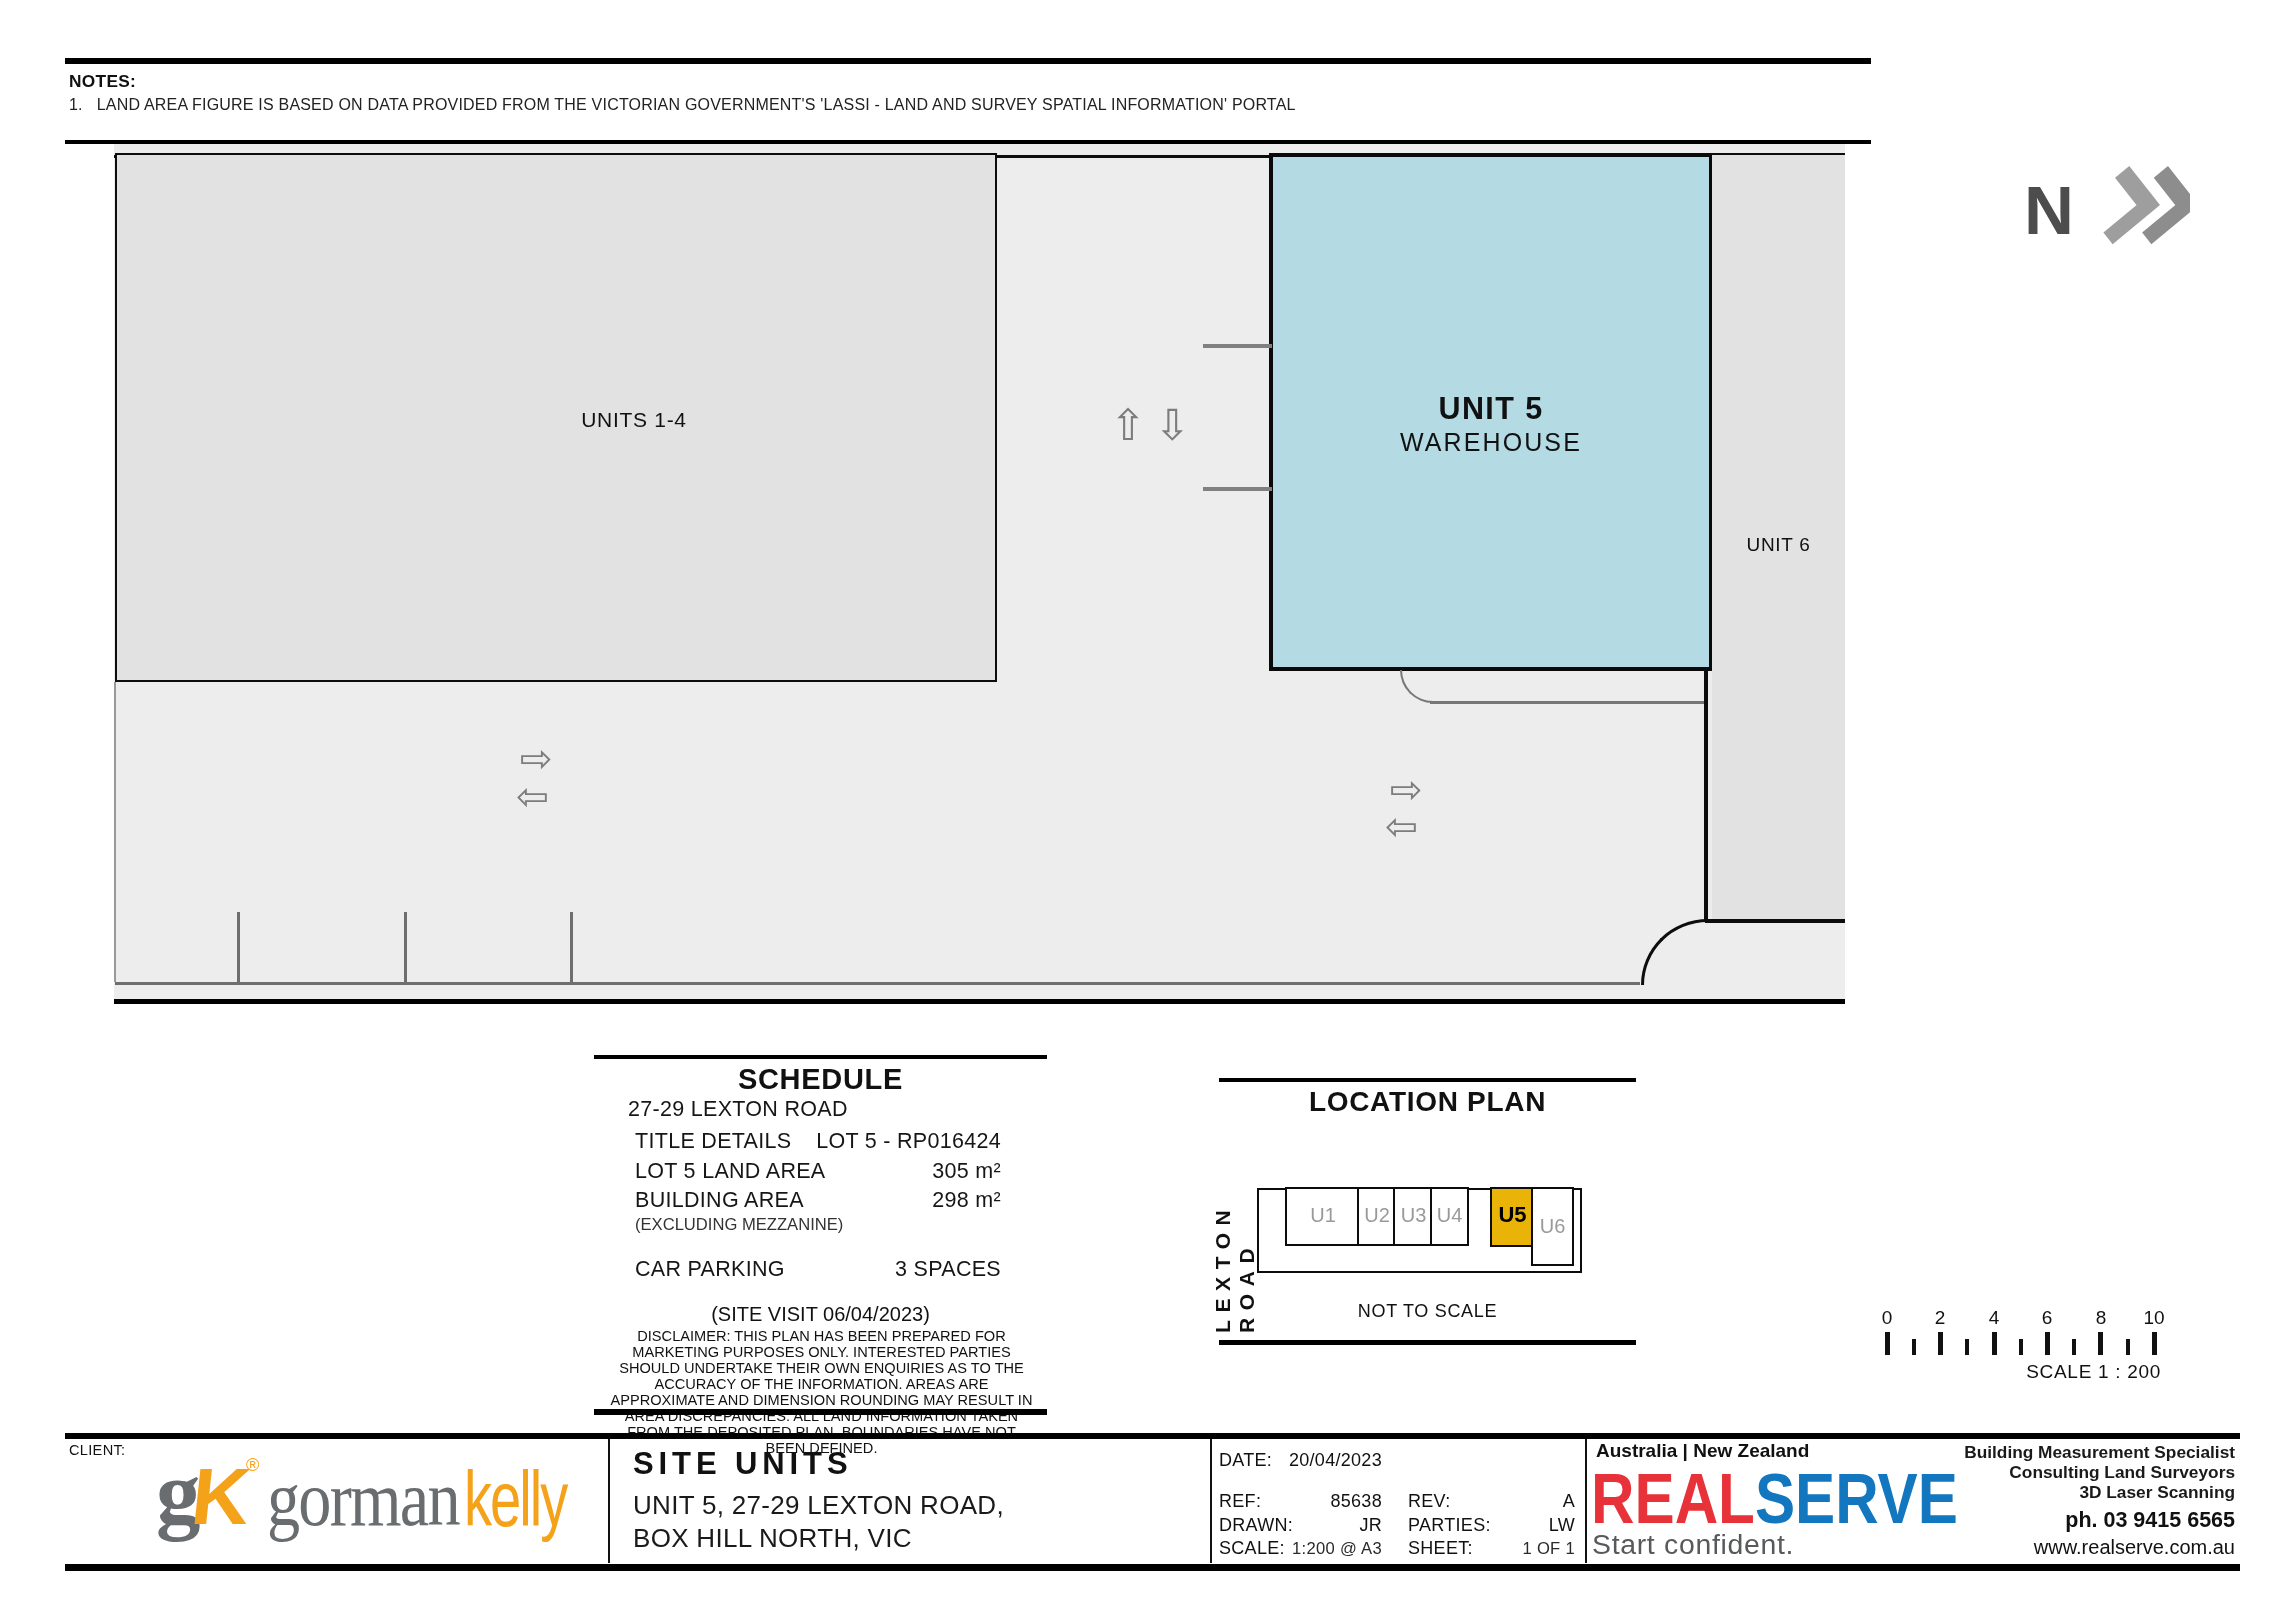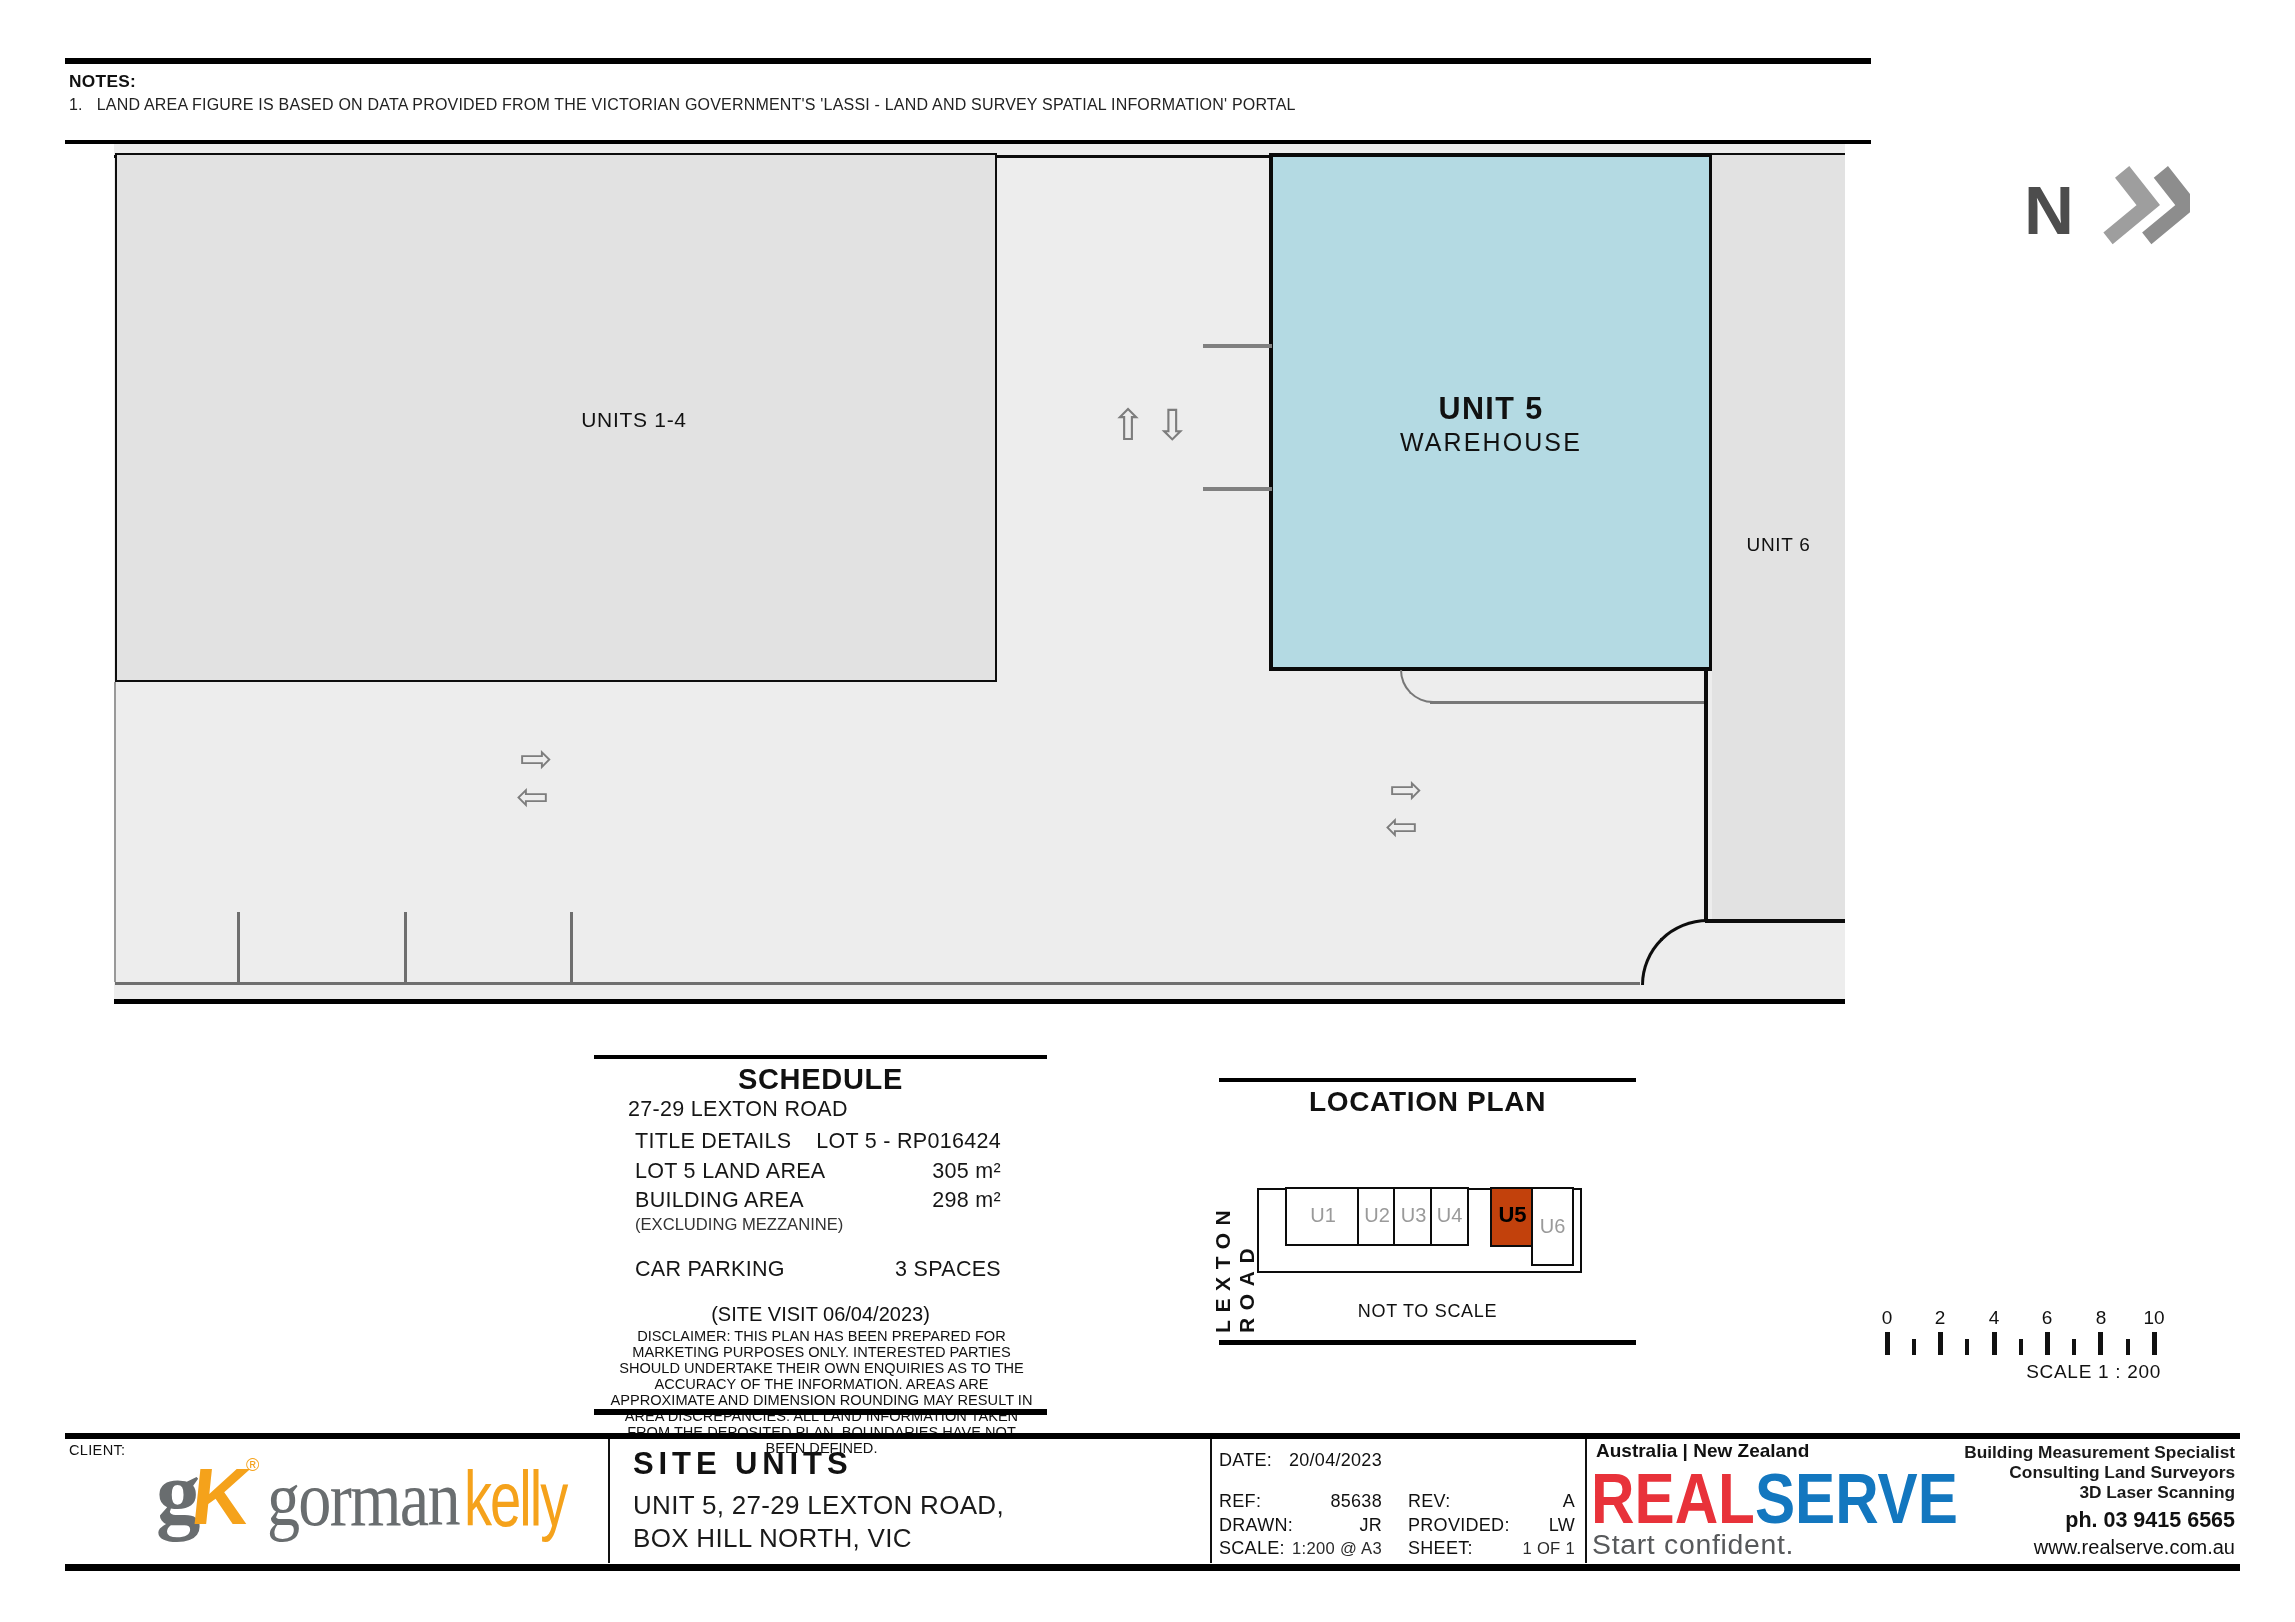--- a/index.html
+++ b/index.html
@@ -74,21 +74,21 @@
   
   #loc-rule-top{left:1219px;top:1078px;width:417px;height:4.2px;}
   #loc-title{left:1219px;top:1086px;width:417px;font-size:28px;font-weight:bold;letter-spacing:0.7px;text-align:center;}
   #loc-road{left:1211px;top:1118px;height:215px;font-size:21px;letter-spacing:7.6px;font-weight:600;
             writing-mode:vertical-rl;transform:rotate(180deg);}
   #loc-plot{left:1257px;top:1188px;width:325px;height:85px;background:#fff;border:2.8px solid #0c0c0c;}
   .loc-box{position:absolute;top:1187px;height:55px;background:#fff;border:2.1px solid #0c0c0c;}
   .loc-lbl{position:absolute;width:100%;text-align:center;font-size:20px;color:#9A9A9A;}
   #loc-u1{left:1285px;width:72px;} #loc-u2{left:1357px;width:36px;}
   #loc-u3{left:1393px;width:37px;}  #loc-u4{left:1430px;width:35px;}
-  #loc-u5{left:1490px;width:41px;height:56px;background:#c2410c;border-width:2.8px;}
+  #loc-u5{left:1490px;width:41px;height:56px;background:#eab308;border-width:2.8px;}
   #loc-u5 .loc-lbl{color:#000;font-weight:bold;font-size:22px;}
   #loc-u6{left:1531px;width:39px;height:75px;}
   #loc-note{left:1219px;top:1301px;width:417px;font-size:18px;letter-spacing:0.7px;text-align:center;}
   #loc-rule-bot{left:1219px;top:1340px;width:417px;height:4.9px;}
 
   
   #tb-top{left:65px;top:1433px;width:2175px;height:6.2px;}
   #tb-bottom{left:65px;top:1564px;width:2175px;height:7px;}
   .tb-div{position:absolute;top:1439px;height:124px;width:2.1px;background:#111;}
   #tb-div1{left:608px;} #tb-div2{left:1210px;} #tb-div3{left:1585px;}
@@ -254,21 +254,21 @@
   <div class="mt-lbl mt-c1l" style="top:1450px;">DATE:</div>
   <div class="mt-val mt-c1v" style="top:1450px;">20/04/2023</div>
   <div class="mt-lbl mt-c1l" style="top:1491px;">REF:</div>
   <div class="mt-val mt-c1v" style="top:1491px;">85638</div>
   <div class="mt-lbl mt-c1l" style="top:1515px;">DRAWN:</div>
   <div class="mt-val mt-c1v" style="top:1515px;">JR</div>
   <div class="mt-lbl mt-c1l" style="top:1538px;">SCALE:</div>
   <div class="mt-val mt-c1v mt-sm" style="top:1539px;">1:200 @ A3</div>
   <div class="mt-lbl mt-c2l" style="top:1491px;">REV:</div>
   <div class="mt-val mt-c2v" style="top:1491px;">A</div>
-  <div class="mt-lbl mt-c2l" style="top:1515px;">PROVIDED:</div>
+  <div class="mt-lbl mt-c2l" style="top:1515px;">PARTIES:</div>
   <div class="mt-val mt-c2v" style="top:1515px;">LW</div>
   <div class="mt-lbl mt-c2l" style="top:1538px;">SHEET:</div>
   <div class="mt-val mt-c2v mt-sm" style="top:1539px;">1 OF 1</div>
 
   <div class="abs" id="rs-region">Australia | New Zealand</div>
   <div class="abs" id="rs-brand">
     <span id="rs-real">REAL</span><span id="rs-serve">SERVE</span>
   </div>
   <div class="abs" id="rs-tagline">Start confident.</div>
   <div class="rs-svc" id="rs-s1">Building Measurement Specialist</div>

